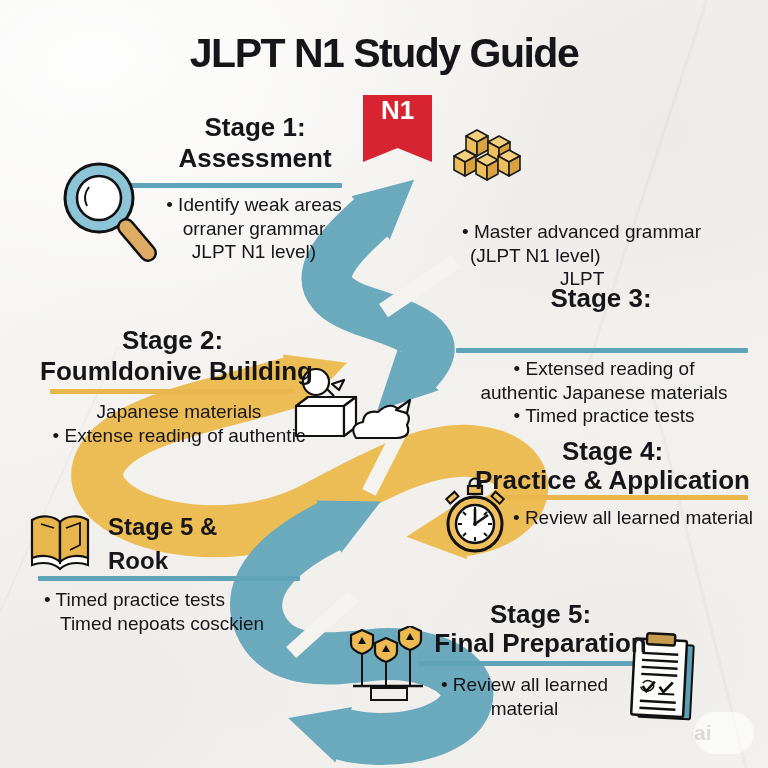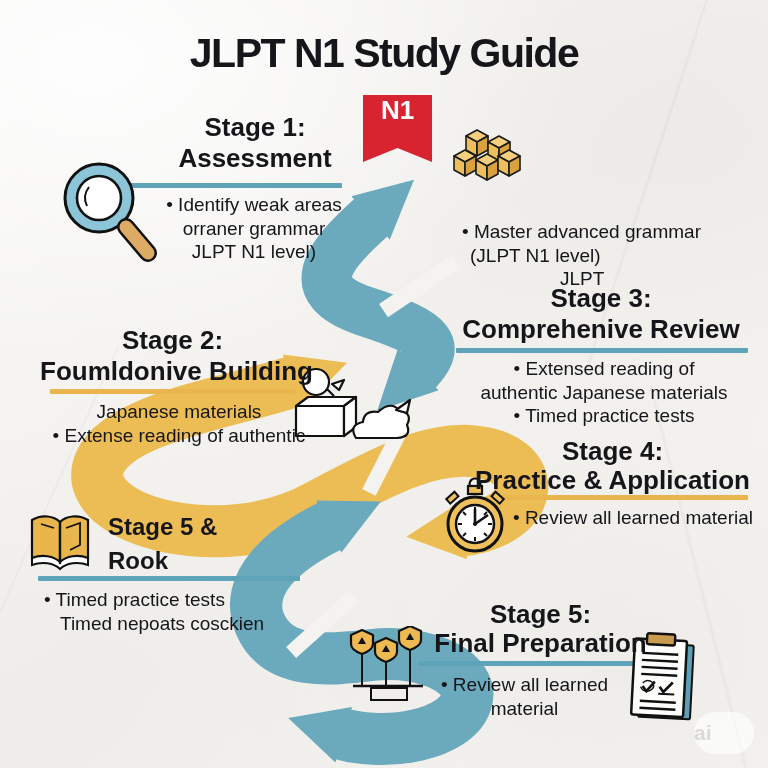--- a/index.html
+++ b/index.html
@@ -130,21 +130,20 @@
     </svg>
   </span>
   <div class="bullets" style="left:462px; top:192px; width:290px;margin-top:28px;">
     <div>• Master advanced grammar</div>
     <div style="padding-left:8px;">(JLPT N1 level)</div>
     <div style="padding-left:98px;">JLPT</div>
   </div>
 
   <div class="stage-title" style="left:455px; top:283px; width:292px;">
     <div>Stage 3:</div>
-    <div>Comprehenive Review</div>
   </div>
   <div class="underline u-teal" style="left:456px; top:348px; width:292px;"></div>
   <div class="bullets centered" style="left:468px; top:357px; width:272px;">
     <div>• Extensed reading of</div>
     <div>authentic Japanese materials</div>
     <div>• Timed practice tests</div>
   </div>
 
   <div class="stage-title" style="left:40px; top:325px; width:265px;">
     <div>Stage 2:</div>

